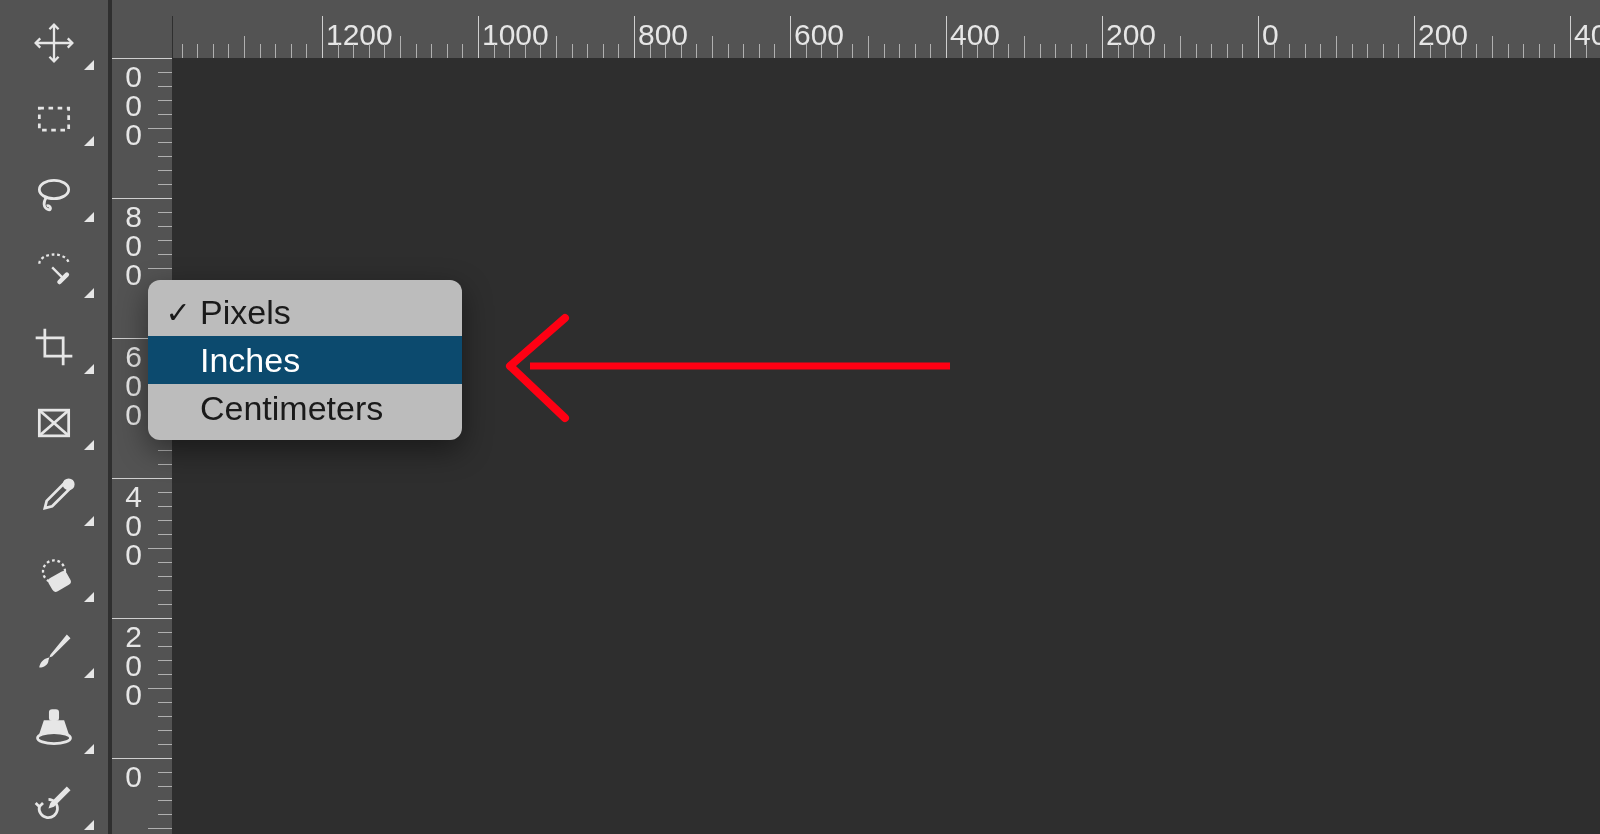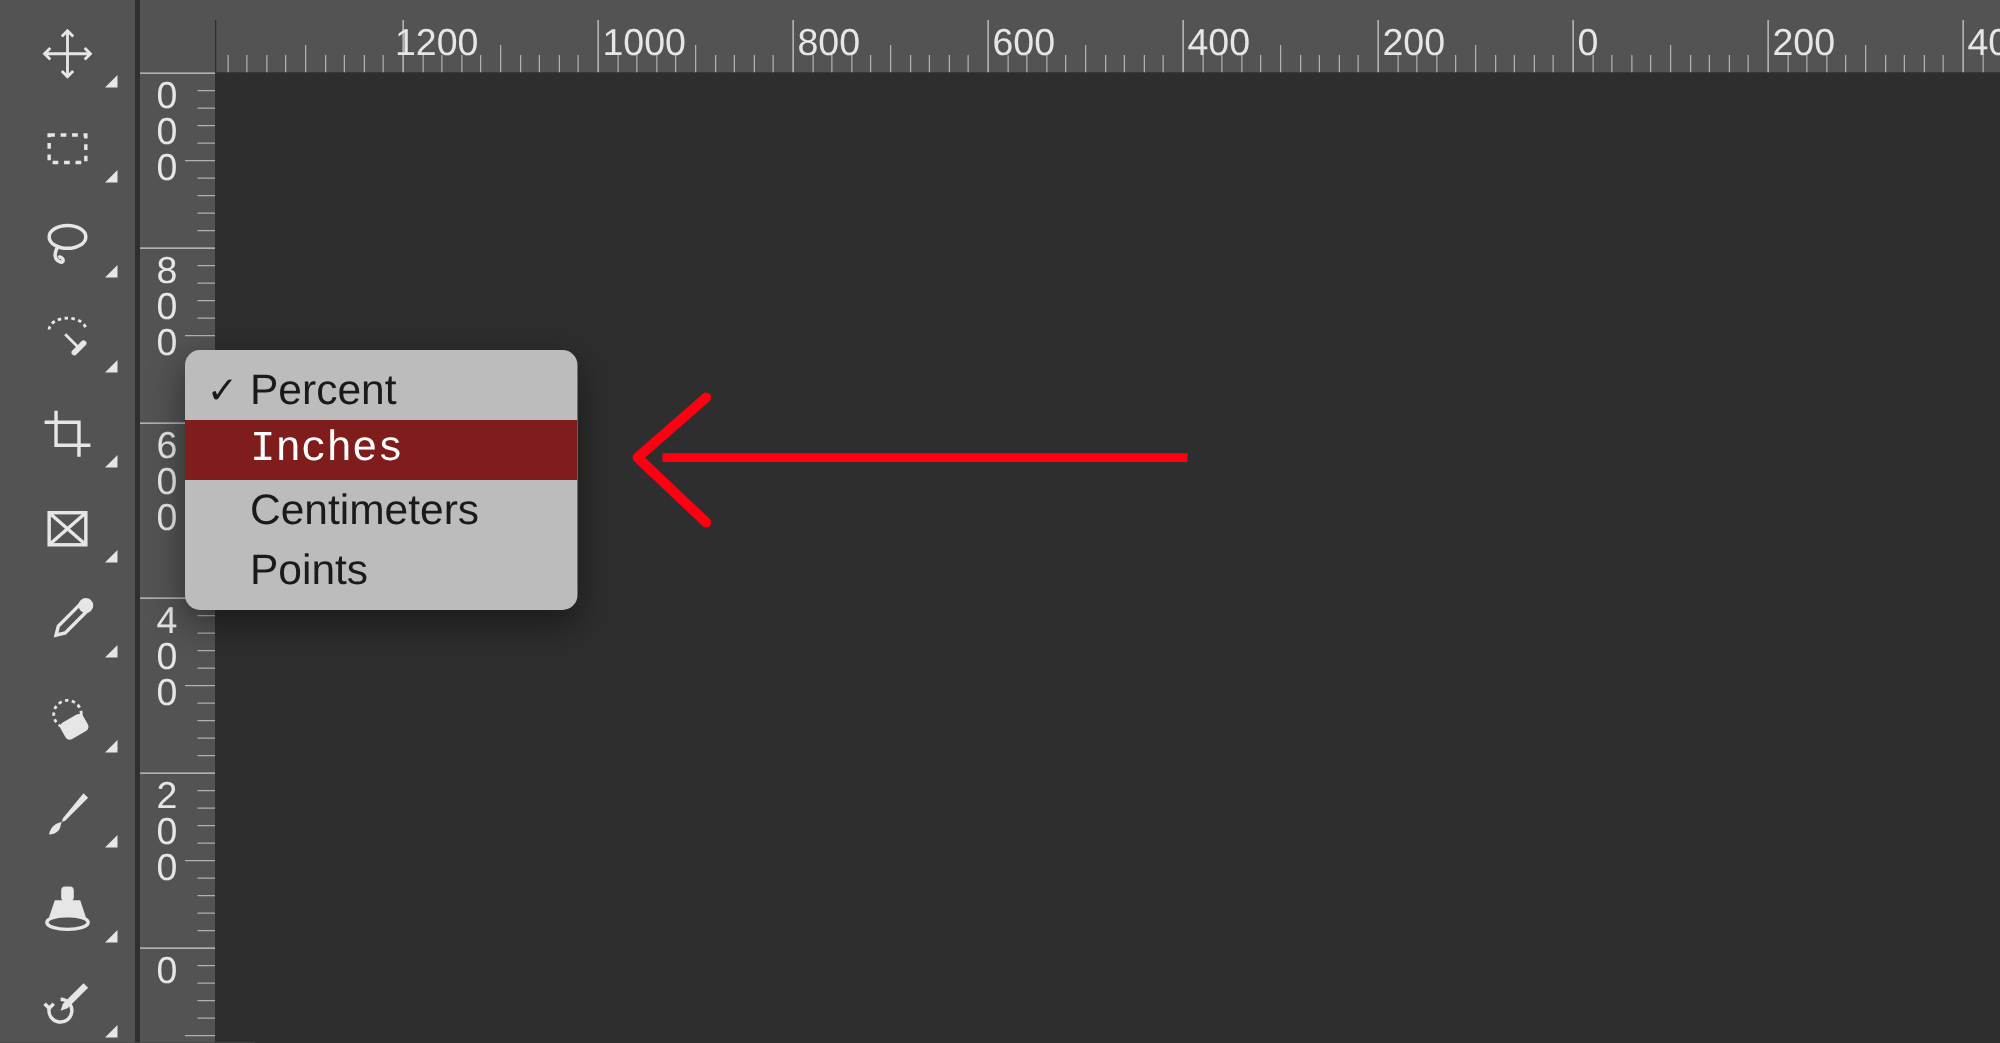--- a/index.html
+++ b/index.html
@@ -158,23 +158,22 @@
     color: #1a1a1a;
     padding: 0 18px 0 8px;
   }
   .ctx-item .check {
     width: 44px;
     display: flex;
     justify-content: center;
     font-size: 30px;
   }
   .ctx-item.selected {
-    background: #7f1d1d;
+    background: #0c4a6e;
     color: #ffffff;
-    font-family: Liberation Mono, monospace;
   }
   
   .anno-arrow {
     position: absolute;
     pointer-events: none;
   }
 </style>
 </head>
 <body>
 
@@ -298,21 +297,21 @@
     <span class="tool-tri"></span>
   </div>
 
 </div>
 
 <div class="v-div"></div>
 
 <div class="h-ruler">
   <div class="corner"></div>
 <div class="tick-major" style="left: 210px;"></div>
-    <div class="lbl" style="left: 204px;">1200</div>
+    <div class="lbl" style="left: 214px;">1200</div>
     <div class="tick-major" style="left: 366px;"></div>
     <div class="lbl" style="left: 370px;">1000</div>
     <div class="tick-major" style="left: 522px;"></div>
     <div class="lbl" style="left: 526px;">800</div>
     <div class="tick-major" style="left: 678px;"></div>
     <div class="lbl" style="left: 682px;">600</div>
     <div class="tick-major" style="left: 834px;"></div>
     <div class="lbl" style="left: 838px;">400</div>
     <div class="tick-major" style="left: 990px;"></div>
     <div class="lbl" style="left: 994px;">200</div>
@@ -469,32 +468,28 @@
     <div class="minor" style="top: 742px;"></div>
     <div class="minor" style="top: 756px;"></div>
     <div class="minor" style="top: 770px; width: 24px;"></div>
   </div>
 
 <div class="canvas"></div>
 
 <div class="ctx-menu">
   <div class="ctx-item">
     <span class="check">✓</span>
-    <span>Percent</span>
+    <span>Pixels</span>
   </div>
   <div class="ctx-item selected">
     <span class="check"></span>
     <span>Inches</span>
   </div>
   <div class="ctx-item">
     <span class="check"></span>
     <span>Centimeters</span>
-  </div>
-  <div class="ctx-item">
-    <span class="check"></span>
-    <span>Points</span>
   </div>
 </div>
 
 <svg class="anno-arrow" style="left:490px; top:300px;" width="470" height="140">
   <line x1="460" y1="66" x2="40" y2="66" stroke="#ff0013" stroke-width="7"></line>
   <polyline points="75,18 20,66 75,118" fill="none" stroke="#ff0013" stroke-width="8" stroke-linecap="round" stroke-linejoin="round"></polyline>
 </svg>
 
 </body></html>

